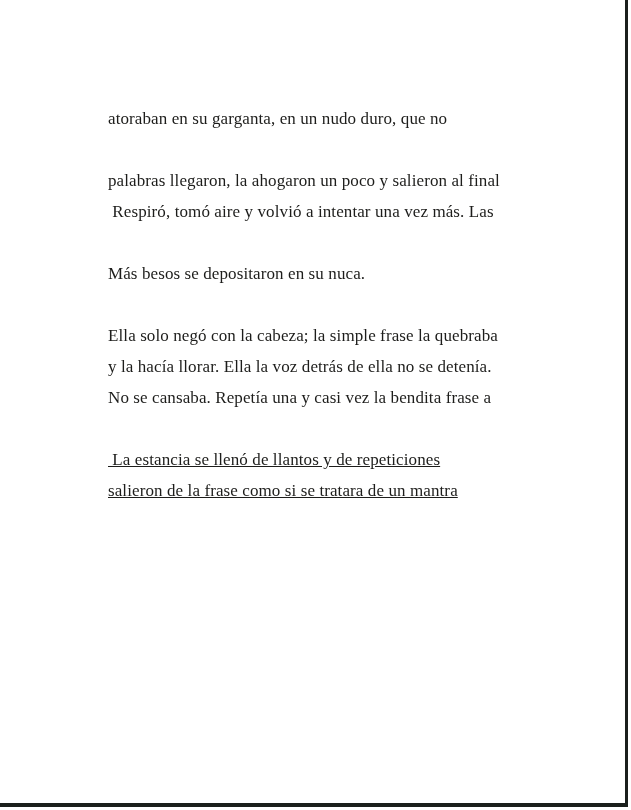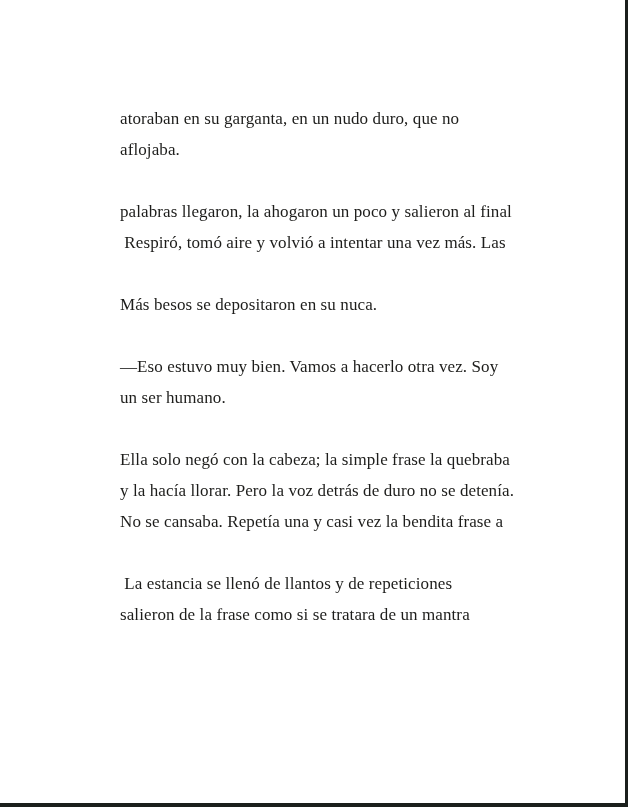--- a/index.html
+++ b/index.html
@@ -16,25 +16,26 @@
     font-family: "Liberation Serif", serif;
   }
   .page-text {
     position: absolute;
     left: 108px;
     top: 103px;
     width: 480px;
     color: #1d1d1b;
   }
   .para {
-    margin: 0 0 31px 12px;
+    margin: 0 0 31px 0;
     padding: 0;
   }
   .para:last-child {
     margin-bottom: 0;
+    text-decoration: underline;
   }
   .line {
     white-space: pre;
     font-size: 17px;
     line-height: 31px;
     letter-spacing: 0.1px;
   }
   .edge-right {
     position: absolute;
     left: 625px;
@@ -54,40 +55,35 @@
 </style>
 </head>
 <body>
 
 <div class="screen">
 
   <div class="page-text">
 
     <div class="para">
       <div class="line">atoraban en su garganta, en un nudo duro, que no</div>
-      <div class="line">aflojaba.</div>
     </div>
 
     <div class="para">
       <div class="line">palabras llegaron, la ahogaron un poco y salieron al final</div>
       <div class="line"> Respiró, tomó aire y volvió a intentar una vez más. Las</div>
     </div>
 
     <div class="para">
       <div class="line">Más besos se depositaron en su nuca.</div>
     </div>
 
-    <div class="para">
-      <div class="line">—Eso estuvo muy bien. Vamos a hacerlo otra vez. Soy</div>
-      <div class="line">un ser humano.</div>
-    </div>
 
     <div class="para">
       <div class="line">Ella solo negó con la cabeza; la simple frase la quebraba</div>
-      <div class="line">y la hacía llorar. Pero la voz detrás de duro no se detenía.</div>
+      <div class="line">y la hacía llorar. Ella la voz detrás de ella no se detenía.</div>
       <div class="line">No se cansaba. Repetía una y casi vez la bendita frase a</div>
     </div>
 
     <div class="para">
       <div class="line"> La estancia se llenó de llantos y de repeticiones</div>
       <div class="line">salieron de la frase como si se tratara de un mantra</div>
     </div>
 
   </div>
 

